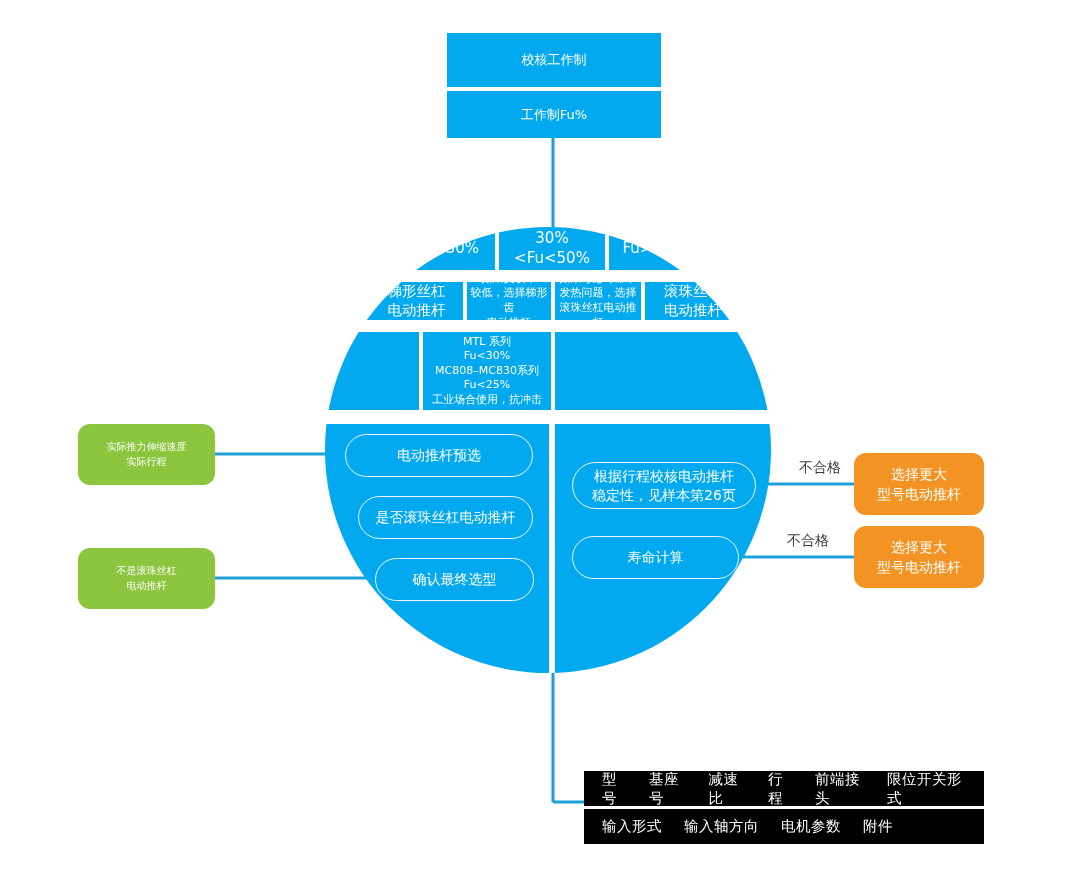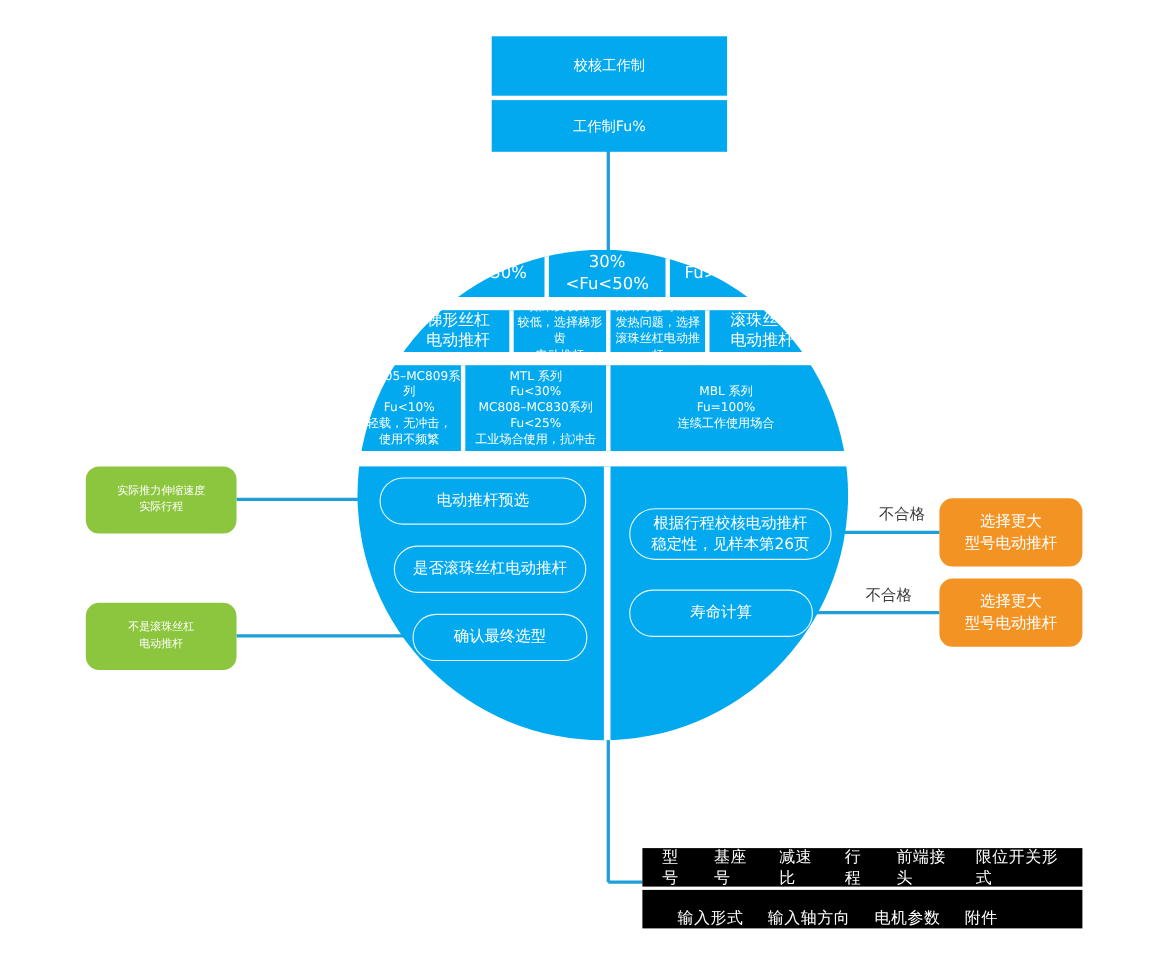--- a/index.html
+++ b/index.html
@@ -218,37 +218,26 @@
   <div class="lbl bandtxt-sm" style="left:555px; top:282px; width:86px; height:38px;">
     <span>如果考虑寿命，
 发热问题，选择
 滚珠丝杠电动推杆</span>
   </div>
   <div class="lbl bandtxt-md" style="left:645px; top:282px; width:96px; height:38px;">
     <span>滚珠丝杠
 电动推杆</span>
   </div>
 
-  <div class="lbl bandtxt-sm" style="left:325px; top:332px; width:94px; height:78px;">
-    <span>MC805–MC809系列
-Fu&lt;10%
-轻载，无冲击，
-使用不频繁</span>
-  </div>
   <div class="lbl bandtxt-sm" style="left:423px; top:332px; width:128px; height:78px;">
     <span>MTL 系列
 Fu&lt;30%
 MC808–MC830系列
 Fu&lt;25%
 工业场合使用，抗冲击</span>
-  </div>
-  <div class="lbl bandtxt-sm" style="left:555px; top:332px; width:210px; height:78px;">
-    <span>MBL 系列
-Fu=100%
-连续工作使用场合</span>
   </div>
 
   <div class="greenbox" style="left:78px; top:424px; width:137px; height:61px;">
     <span>实际推力伸缩速度
 实际行程</span>
   </div>
   <div class="greenbox" style="left:78px; top:548px; width:137px; height:61px;">
     <span>不是滚珠丝杠
 电动推杆</span>
   </div>
@@ -288,20 +277,20 @@
   </div>
 
   <div class="parambar" style="left:584px; top:771px; width:400px; height:35px; padding-left:18px; box-sizing:border-box;">
     <span>型号</span>
     <span>基座号</span>
     <span>减速比</span>
     <span>行程</span>
     <span>前端接头</span>
     <span>限位开关形式</span>
   </div>
-  <div class="parambar" style="left:584px; top:809px; width:400px; height:35px; padding-left:32px; box-sizing:border-box;align-items:flex-end;">
+  <div class="parambar" style="left:584px; top:809px; width:400px; height:35px; padding-left:18px; box-sizing:border-box;">
     <span>输入形式</span>
     <span>输入轴方向</span>
     <span>电机参数</span>
     <span>附件</span>
   </div>
 
 </div>
 
 </body></html>

